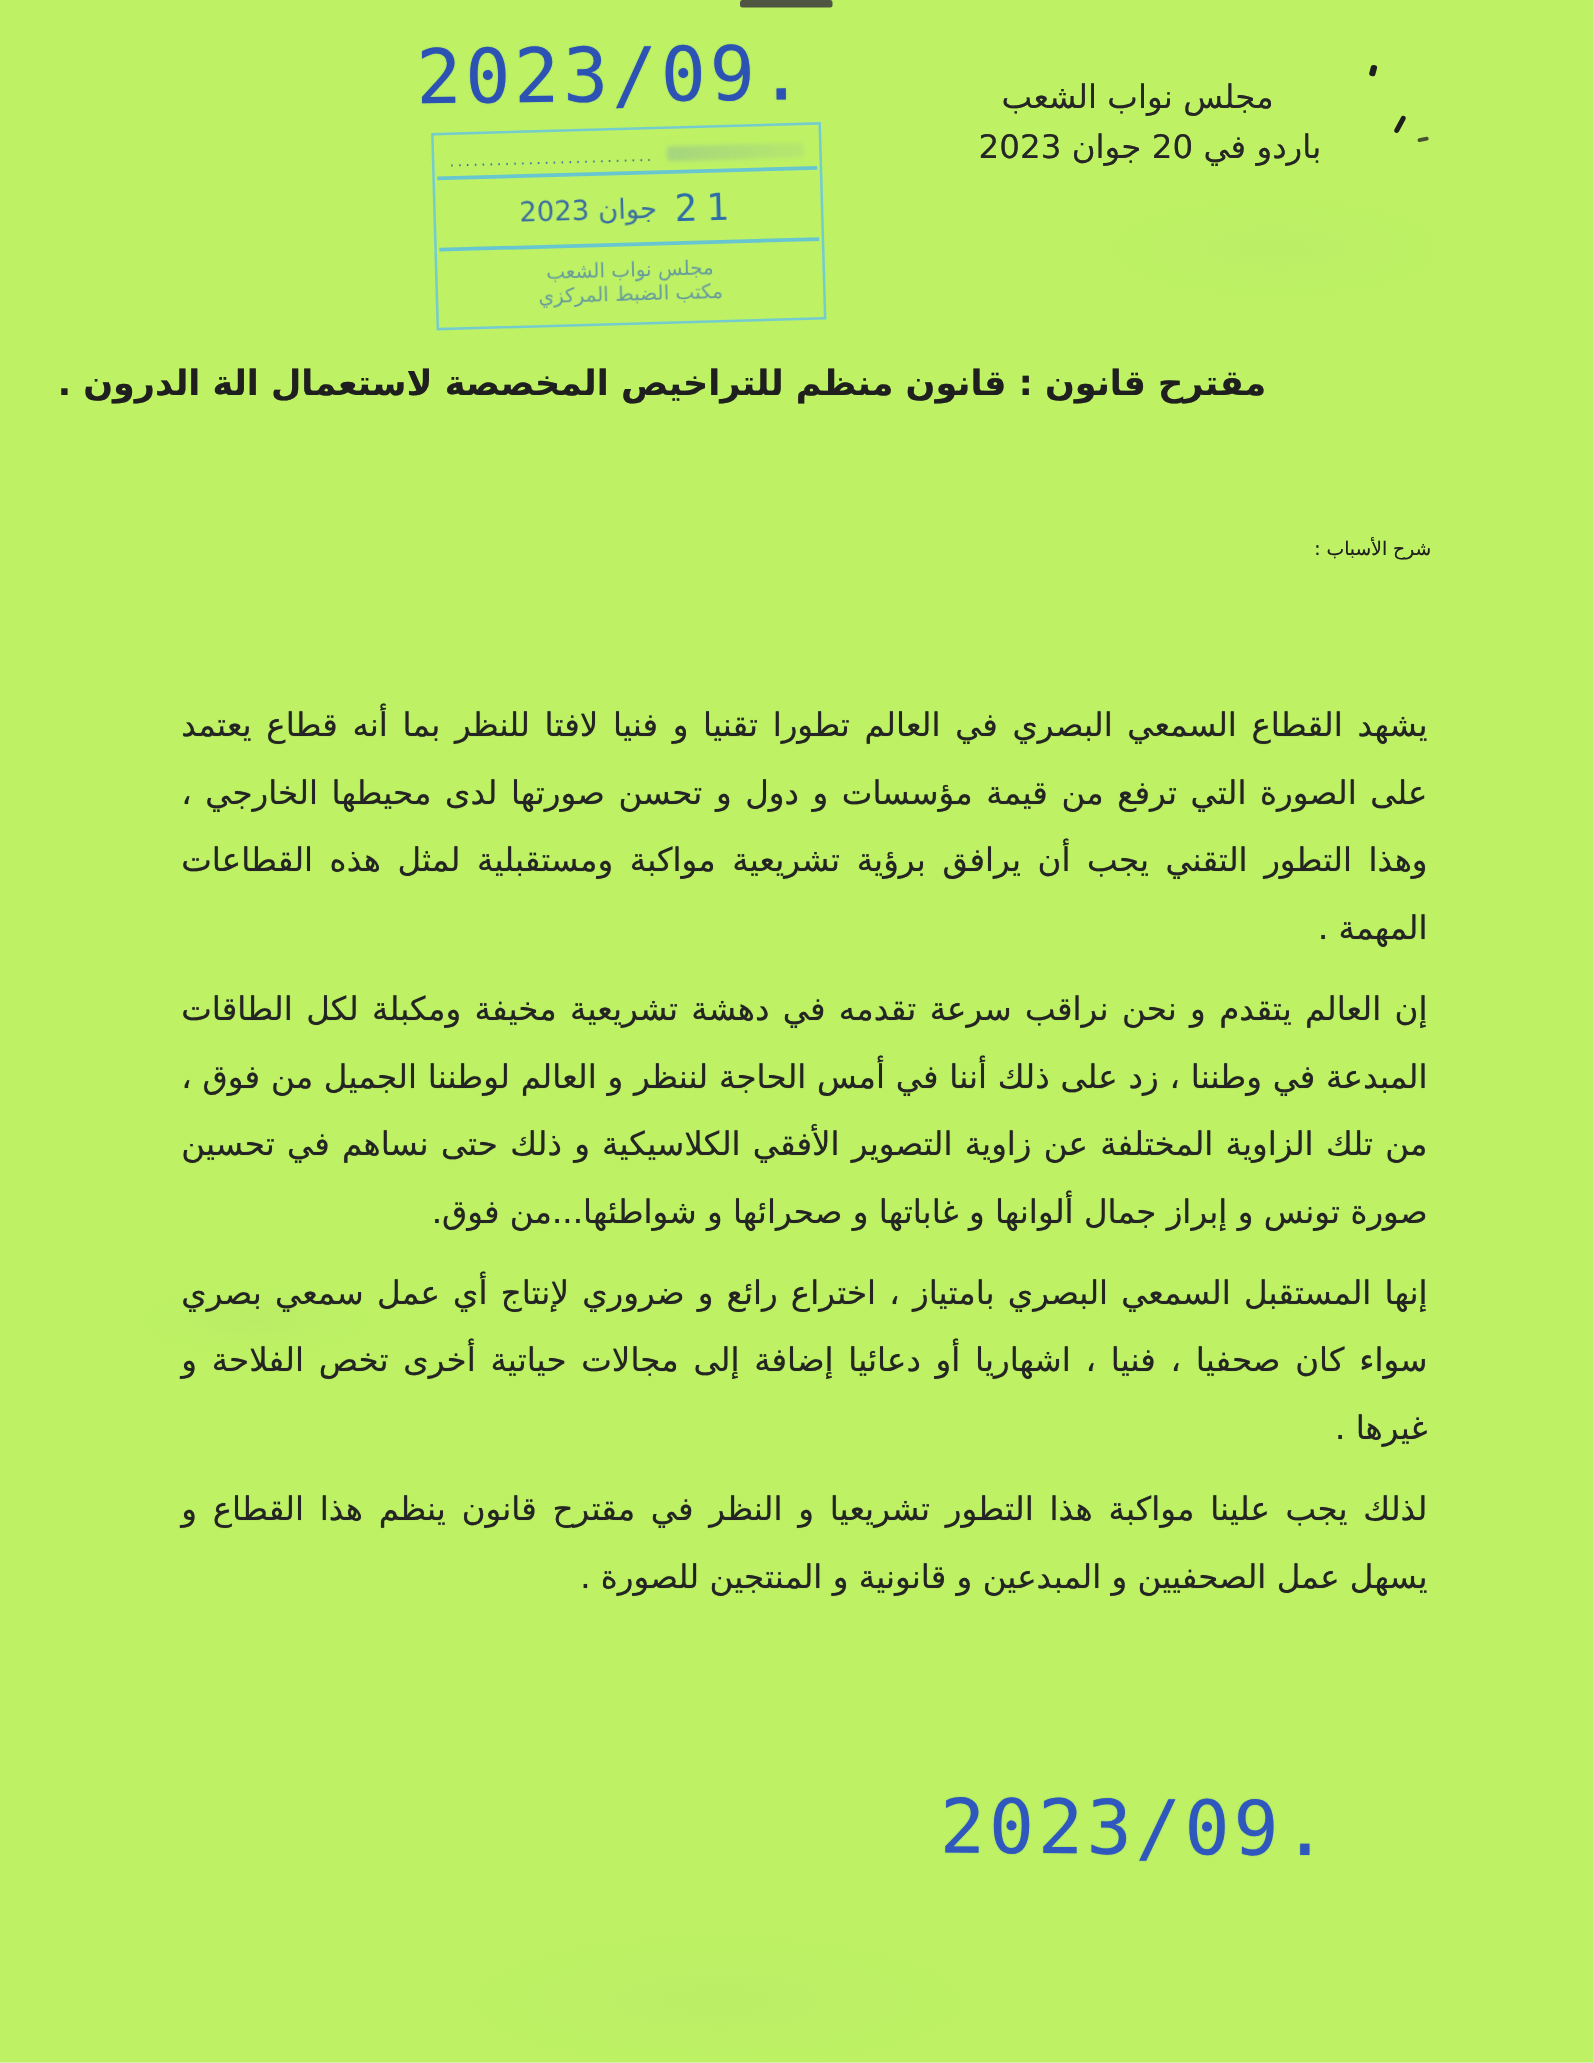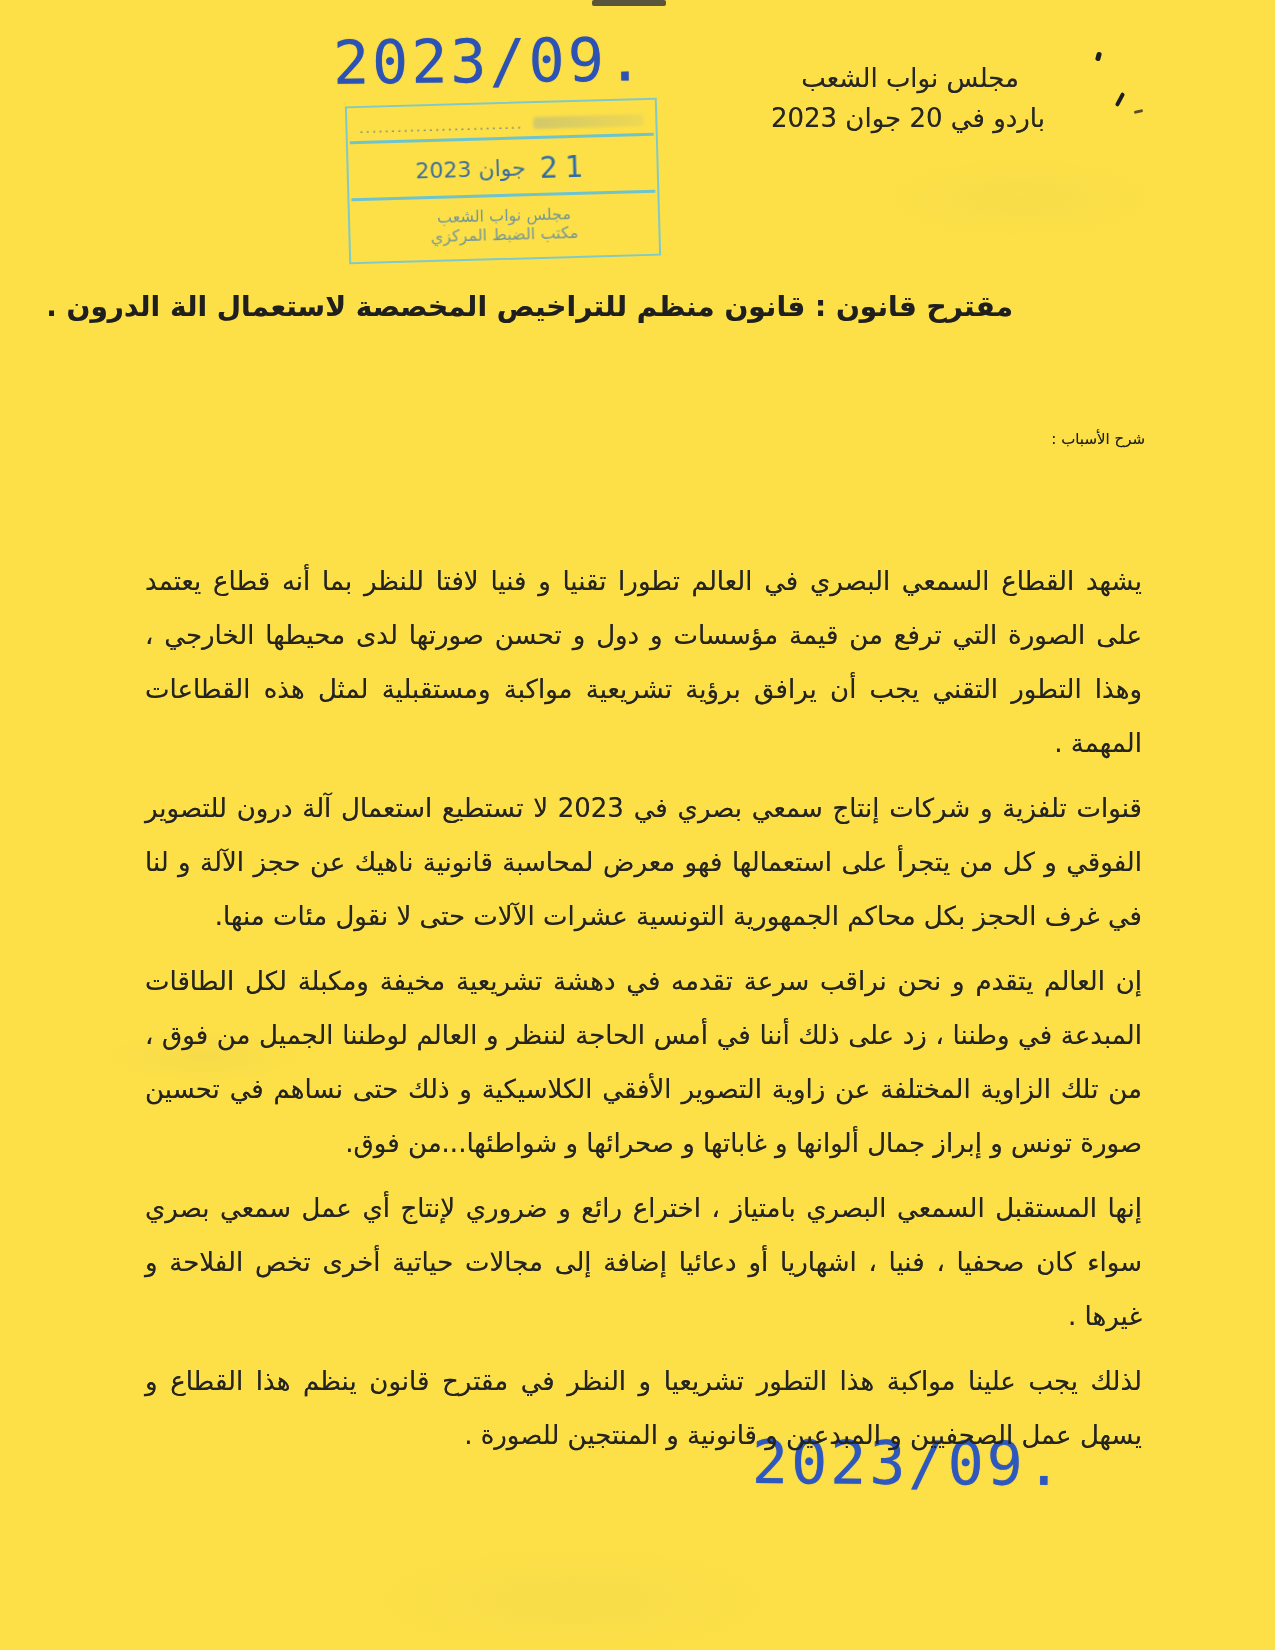--- a/index.html
+++ b/index.html
@@ -1,18 +1,18 @@
 <!DOCTYPE html>
 <html lang="ar"><head>
 <meta charset="utf-8">
 <style>
   html,body { margin:0; padding:0; background:#e9e9e9; }
   .page {
     position:relative; width:1275px; height:1650px; margin:0 auto;
-    background:#fde047; overflow:hidden;
+    background:#bef264; overflow:hidden;
     font-family:"DejaVu Sans", sans-serif;
   }
   
   .noise {
     position:absolute; inset:0; pointer-events:none;
     background:
       radial-gradient(140px 40px at 16% 64%, rgba(120,120,120,0.05), transparent 70%),
       radial-gradient(200px 60px at 80% 12%, rgba(120,120,120,0.04), transparent 70%),
       radial-gradient(300px 80px at 45% 97%, rgba(120,120,120,0.04), transparent 70%);
   }
@@ -61,21 +61,21 @@
     font-size:16px; line-height:19px; letter-spacing:1px;
   }
 
   
   .letterhead {
     position:absolute; top:58px; right:192px; direction:rtl; text-align:right;
     font-size:26px; line-height:40px; color:#262626;
     text-shadow:0 0 .5px rgba(0,0,0,.45);
   }
   .letterhead .lh1 { margin-left:0; margin-right:64px; }
-  .letterhead .lh2 { margin-right:38px; }
+  .letterhead .lh2 { margin-right:26px; }
   .letterhead .lh3 { margin-right:0; }
 
   .ink-mark { position:absolute; background:#1e1e1e; border-radius:2px; }
   .mark1 { left:1096px; top:52px;  width:5px; height:9px;  transform:rotate(15deg); }
   .mark2 { left:1118px; top:92px;  width:4px; height:15px; transform:rotate(28deg); }
   .mark3 { left:1134px; top:110px; width:9px; height:3px;  transform:rotate(-12deg); opacity:.75; }
 
   
   .doc-title {
     position:absolute; top:290px; right:262px; direction:rtl; white-space:nowrap;
@@ -132,18 +132,17 @@
   <span class="ink-mark mark1"></span>
   <span class="ink-mark mark2"></span>
   <span class="ink-mark mark3"></span>
 
   <div class="doc-title">مقترح قانون : قانون منظم للتراخيص المخصصة لاستعمال الة الدرون .</div>
 
   <div class="section-heading">شرح الأسباب :</div>
 
   <div class="body-text">
     <p>يشهد القطاع السمعي البصري في العالم تطورا تقنيا و فنيا لافتا للنظر بما أنه قطاع يعتمد على الصورة التي ترفع من قيمة مؤسسات و دول و تحسن صورتها لدى محيطها الخارجي ، وهذا التطور التقني يجب أن يرافق برؤية تشريعية مواكبة ومستقبلية لمثل هذه القطاعات المهمة .</p>
-    <p>قنوات تلفزية و شركات إنتاج سمعي بصري في 2023 لا تستطيع استعمال آلة درون للتصوير الفوقي و كل من يتجرأ على استعمالها فهو معرض لمحاسبة قانونية ناهيك عن حجز الآلة و لنا في غرف الحجز بكل محاكم الجمهورية التونسية عشرات الآلات حتى لا نقول مئات منها.</p>
     <p>إن العالم يتقدم و نحن نراقب سرعة تقدمه في دهشة تشريعية مخيفة ومكبلة لكل الطاقات المبدعة في وطننا ، زد على ذلك أننا في أمس الحاجة لننظر و العالم لوطننا الجميل من فوق ، من تلك الزاوية المختلفة عن زاوية التصوير الأفقي الكلاسيكية و ذلك حتى نساهم في تحسين صورة تونس و إبراز جمال ألوانها و غاباتها و صحرائها و شواطئها...من فوق.</p>
     <p>إنها المستقبل السمعي البصري بامتياز ، اختراع رائع و ضروري لإنتاج أي عمل سمعي بصري سواء كان صحفيا ، فنيا ، اشهاريا أو دعائيا إضافة إلى مجالات حياتية أخرى تخص الفلاحة و غيرها .</p>
     <p>لذلك يجب علينا مواكبة هذا التطور تشريعيا و النظر في مقترح قانون ينظم هذا القطاع و يسهل عمل الصحفيين و المبدعين و قانونية و المنتجين للصورة .</p>
   </div>
 </div>
 
 </body></html>

